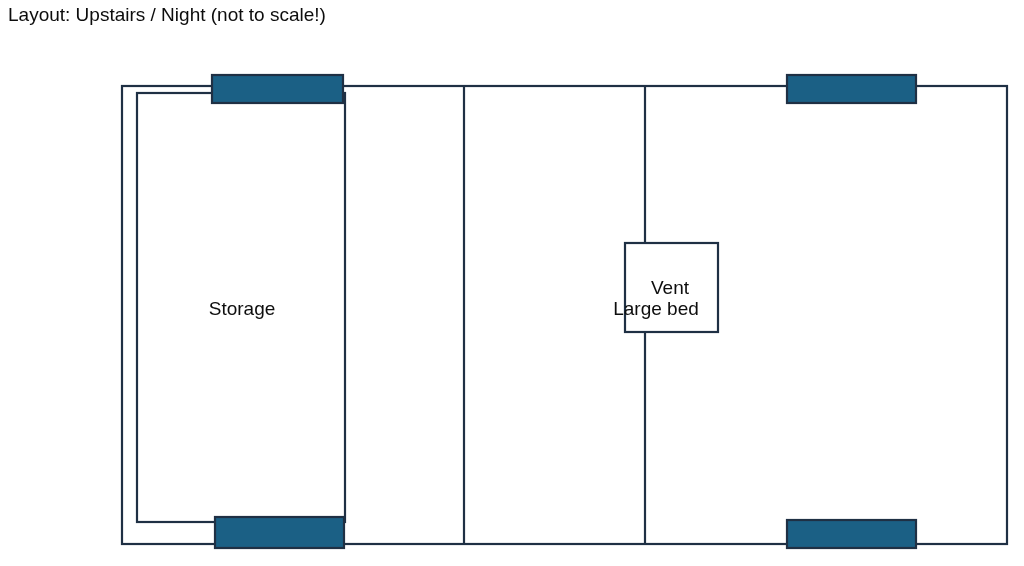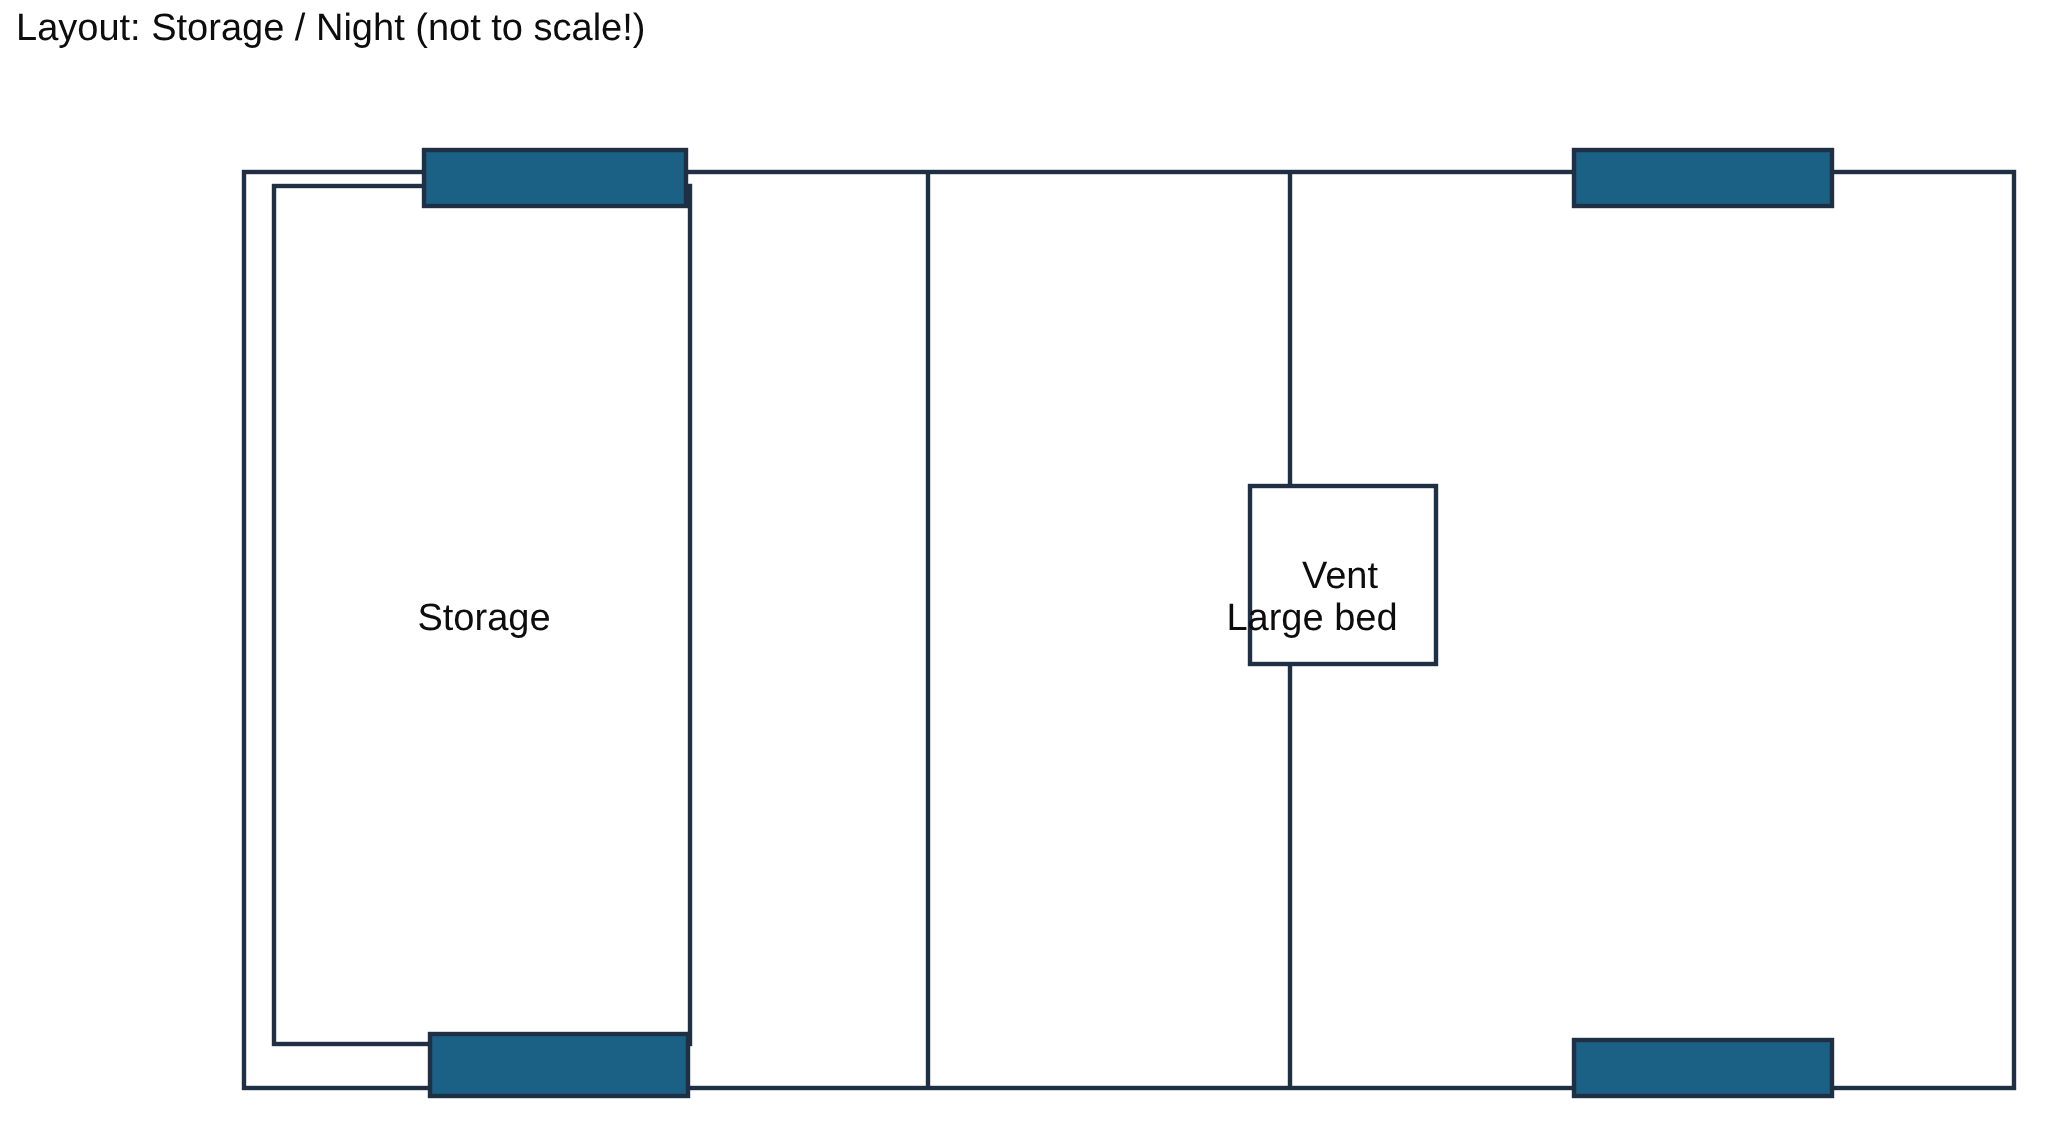--- a/index.html
+++ b/index.html
@@ -39,21 +39,21 @@
     font-family: "Liberation Sans", sans-serif;
     font-size: 19px;
     fill: #0d0d0d;
   }
 </style>
 </head>
 <body>
 
 <div id="page">
 
-  <div id="diagram-title">Layout: Storage / Night (not to scale!)</div>
+  <div id="diagram-title">Layout: Upstairs / Night (not to scale!)</div>
 
   <svg id="floorplan-svg" width="1024" height="566" viewBox="0 0 1024 566">
 
     <rect x="122" y="86" width="885" height="458" fill="none" stroke="#1f3044" stroke-width="2.2"></rect>
 
     <rect x="137" y="93" width="208" height="429" fill="none" stroke="#1f3044" stroke-width="2.2"></rect>
 
     <line x1="464" y1="86" x2="464" y2="544" stroke="#1f3044" stroke-width="2.2"></line>
     <line x1="645" y1="86" x2="645" y2="544" stroke="#1f3044" stroke-width="2.2"></line>
 

